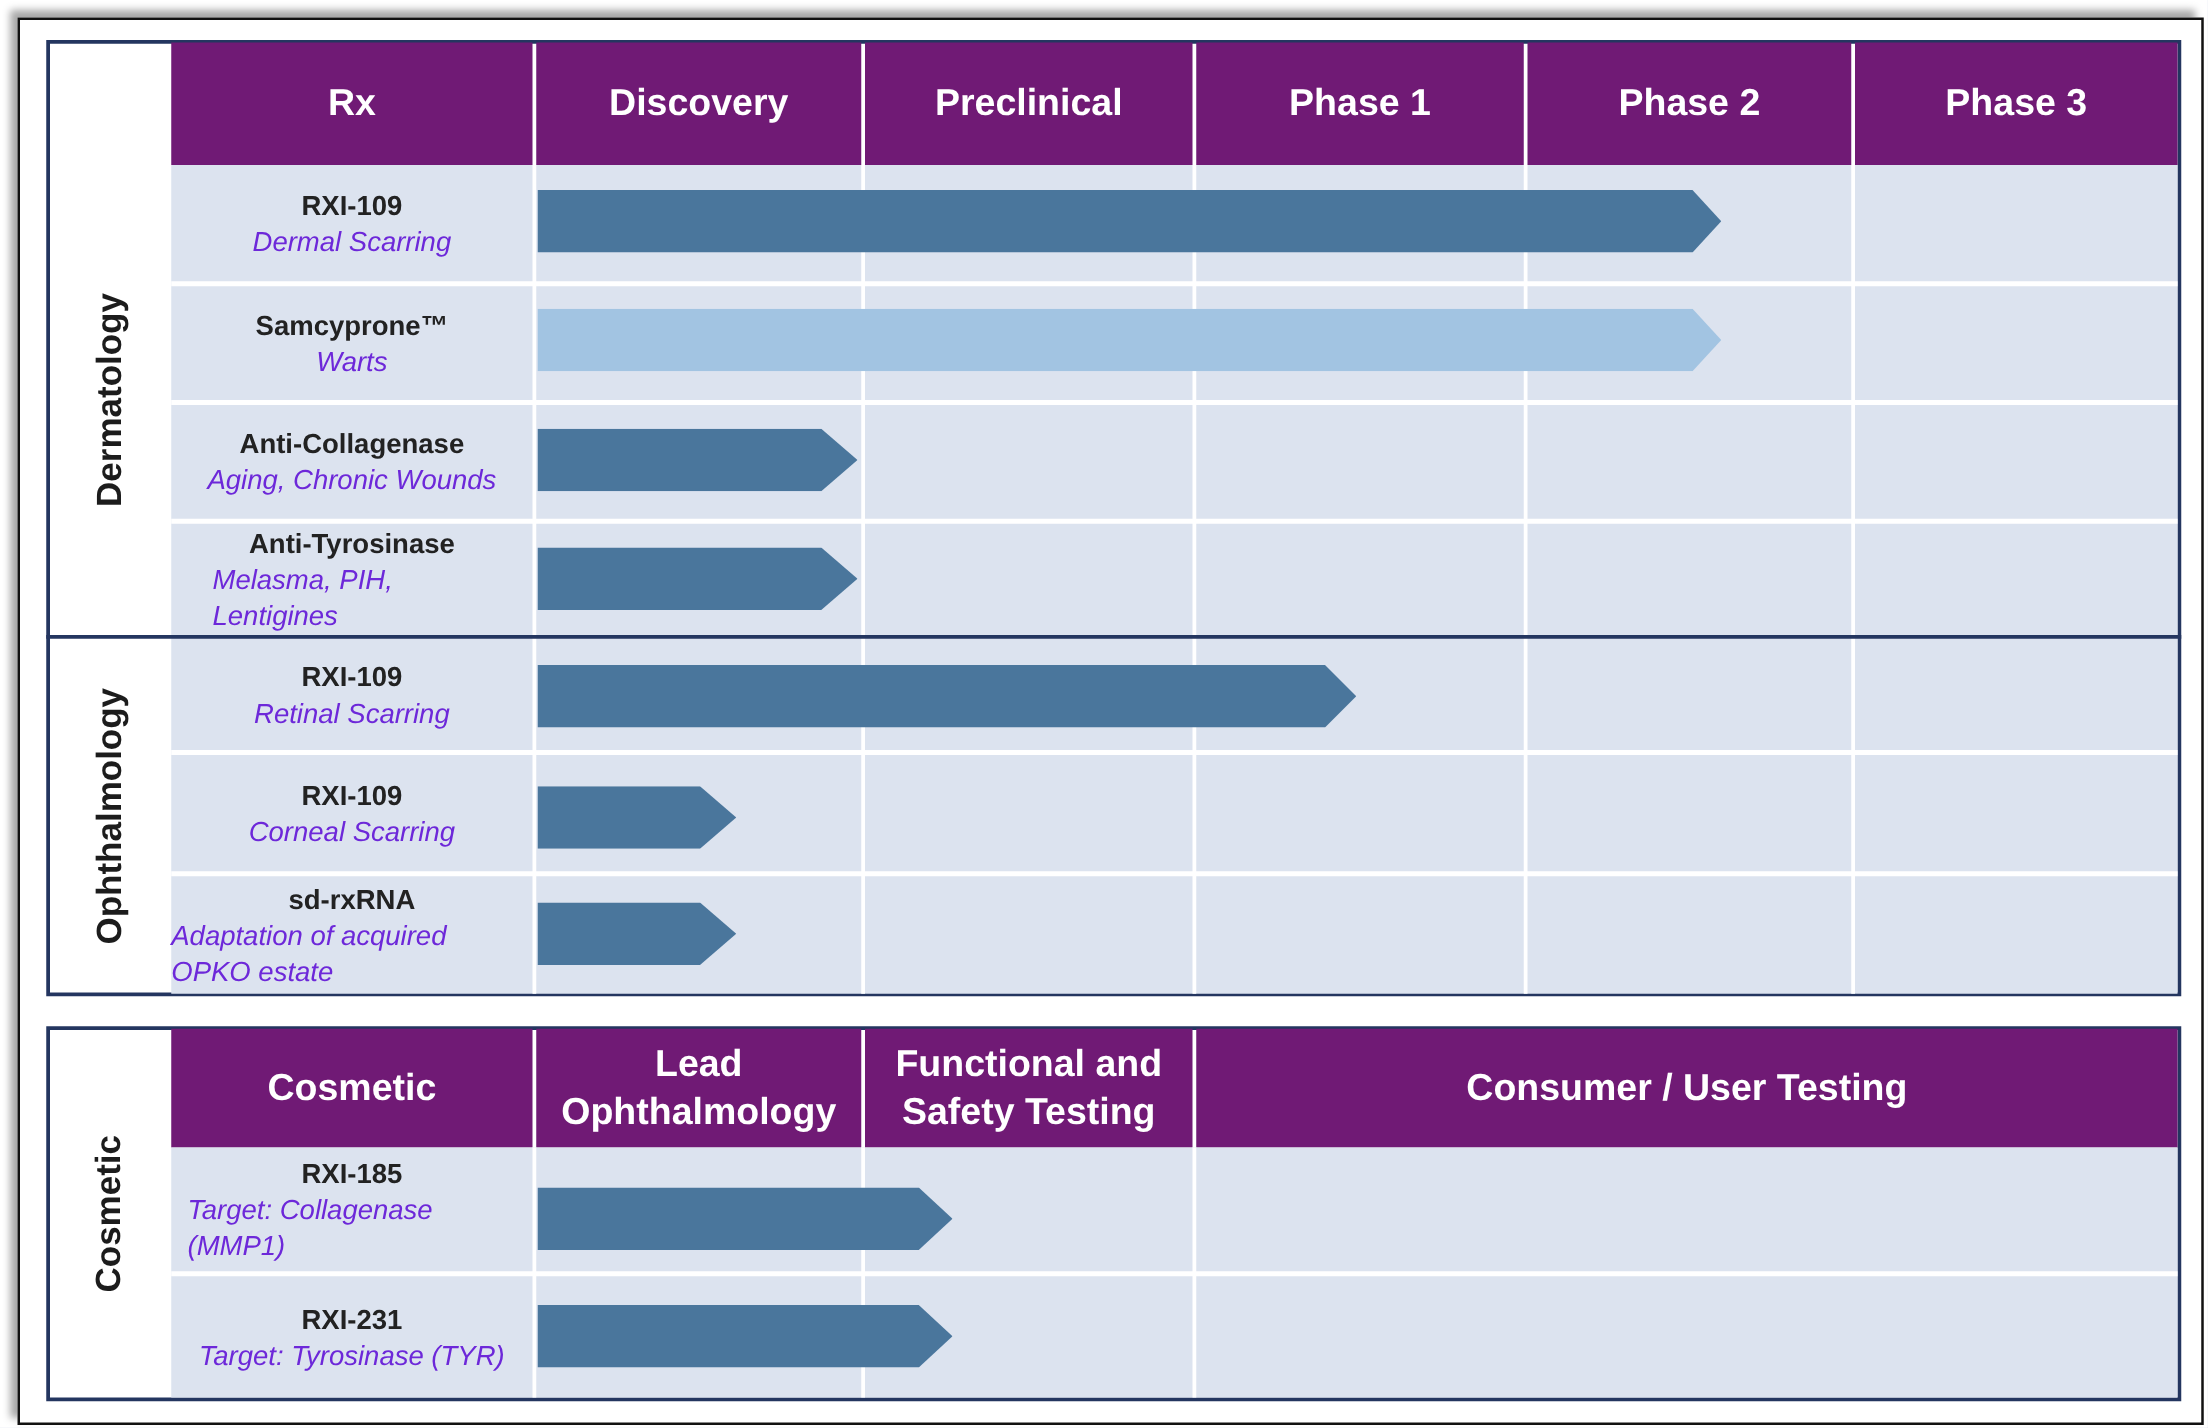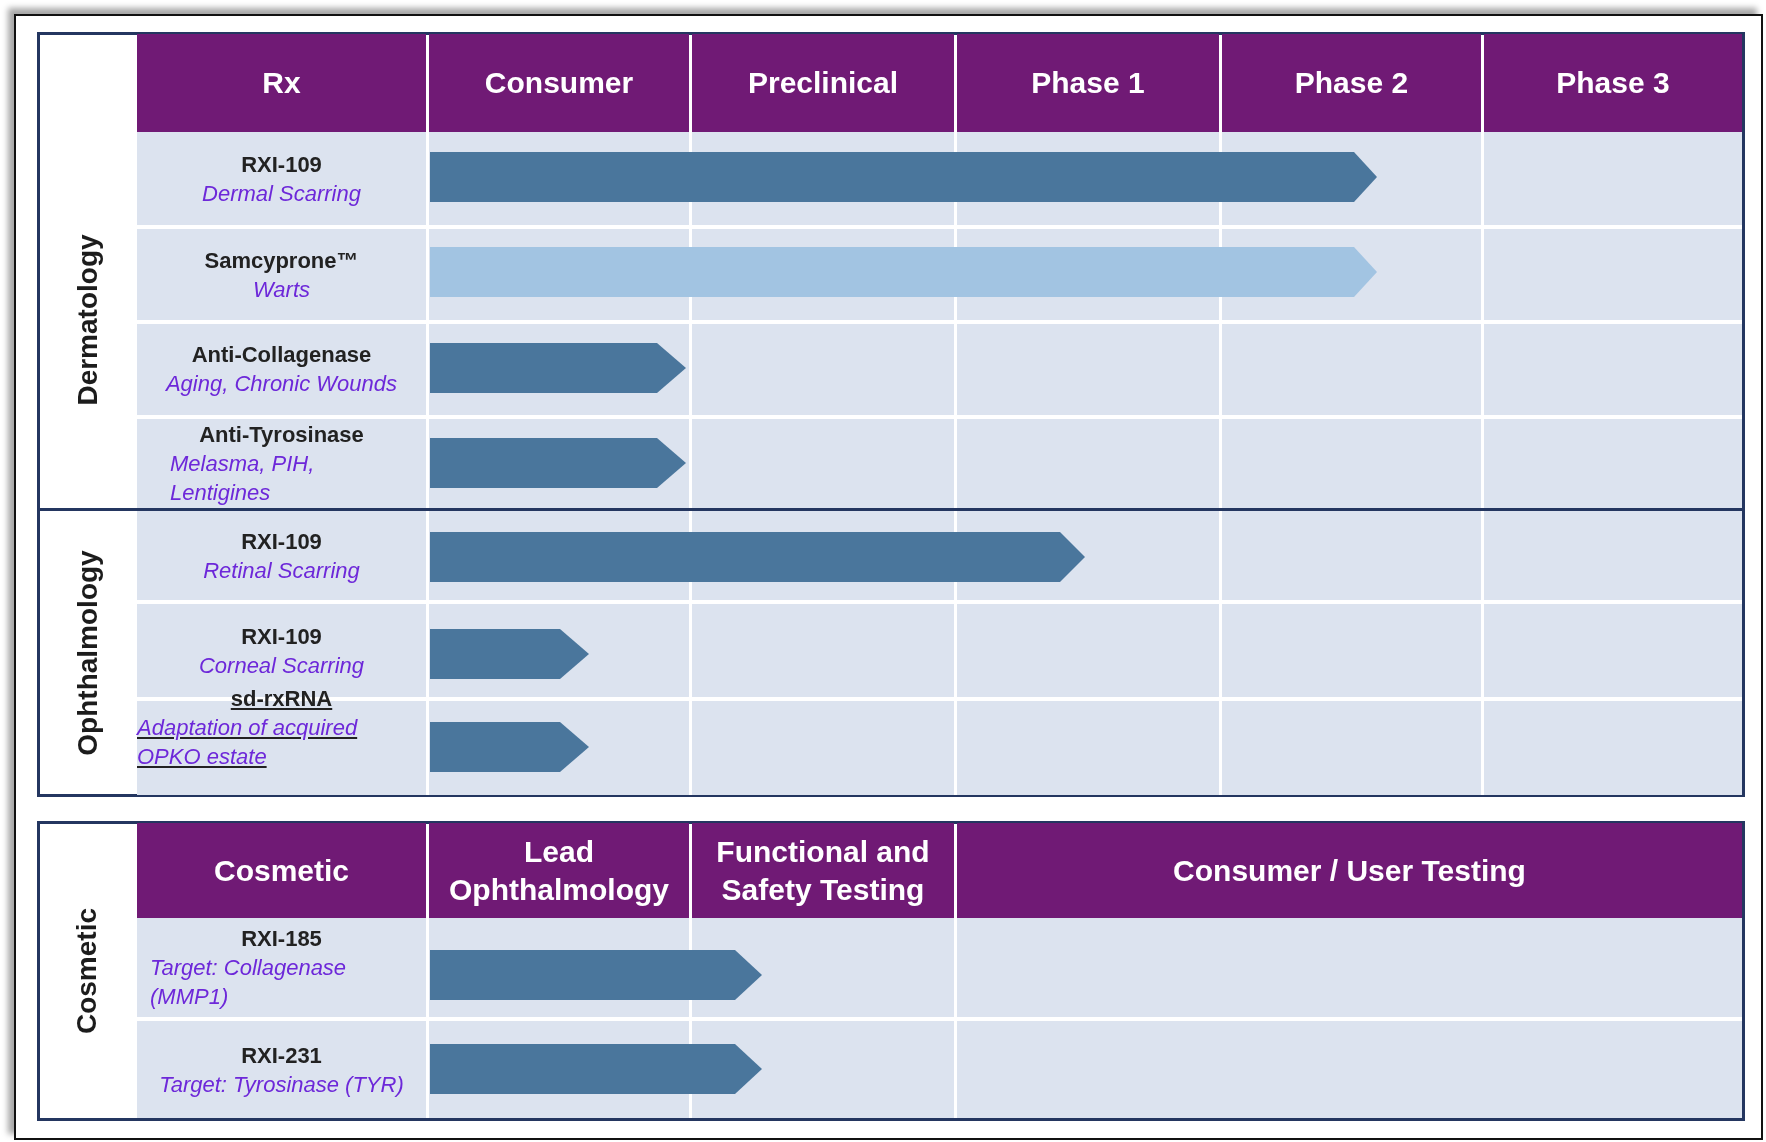--- a/index.html
+++ b/index.html
@@ -29,21 +29,21 @@
 <body>
 
 <div class="frame"></div>
 
 <div class="tbl" style="left:37px; top:32px; width:1708px; height:765px;"></div>
 
 <div class="hdr" style="left:137px; top:34px; width:289px; height:98px;">
     <span>Rx</span>
   </div>
 <div class="hdr" style="left:429px; top:34px; width:260px; height:98px;">
-    <span>Consumer</span>
+    <span>Discovery</span>
   </div>
 <div class="hdr" style="left:692px; top:34px; width:262px; height:98px;">
     <span>Preclinical</span>
   </div>
 <div class="hdr" style="left:957px; top:34px; width:262px; height:98px;">
     <span>Phase 1</span>
   </div>
 <div class="hdr" style="left:1222px; top:34px; width:259px; height:98px;">
     <span>Phase 2</span>
   </div>
@@ -91,21 +91,21 @@
   <div class="ind">Melasma, PIH, Lentigines</div>
 </div>
 <div class="rowlabel" style="left:137px; top:511px; width:289px; height:89px;">
   <div class="name">RXI-109</div>
   <div class="ind">Retinal Scarring</div>
 </div>
 <div class="rowlabel" style="left:137px; top:604px; width:289px; height:93px;">
   <div class="name">RXI-109</div>
   <div class="ind">Corneal Scarring</div>
 </div>
-<div class="rowlabel" style="left:137px; top:680px; width:289px; height:94px;text-decoration:underline;">
+<div class="rowlabel" style="left:137px; top:701px; width:289px; height:94px;">
   <div class="name">sd-rxRNA</div>
   <div class="ind">Adaptation of acquired OPKO estate</div>
 </div>
 
 <div class="arrow" style="left:430px; top:152px; width:947px;">
   <svg viewBox="0 0 947 50" preserveAspectRatio="none">
       <polygon points="0,0 924,0 947,25 924,50 0,50" fill="#4a769c"></polygon>
     </svg>
 </div>
 <div class="arrow" style="left:430px; top:247px; width:947px;">

